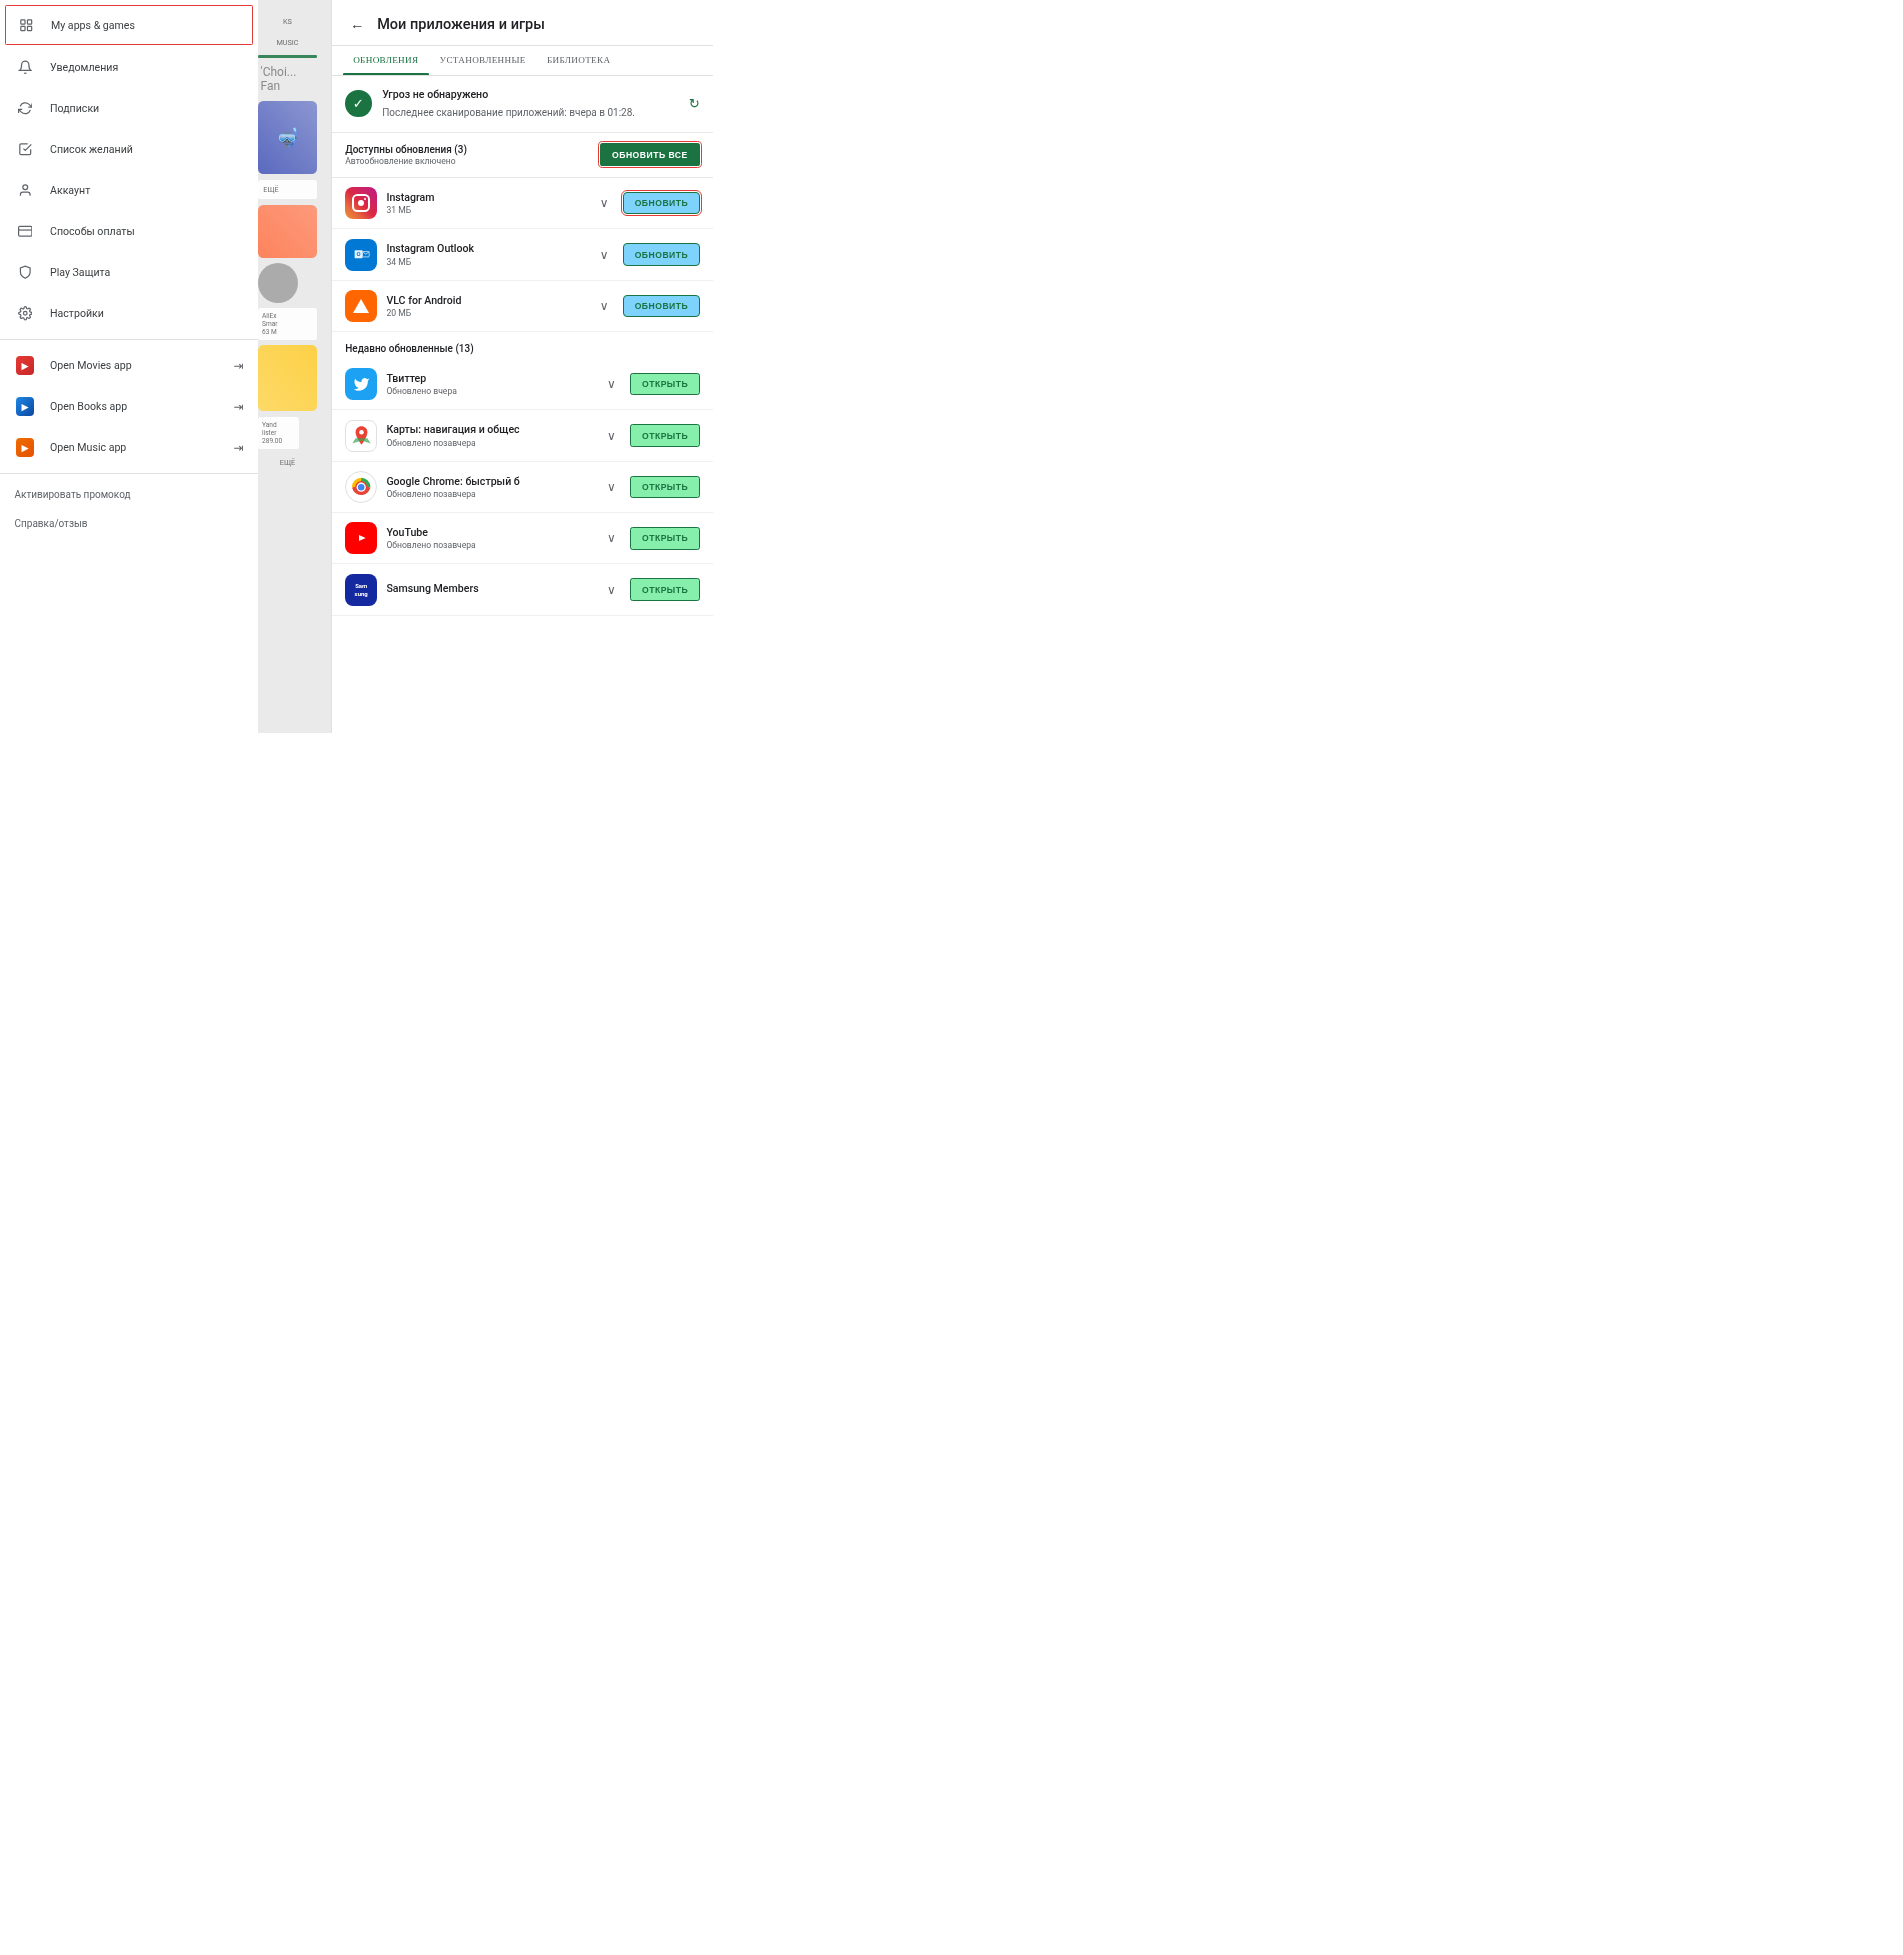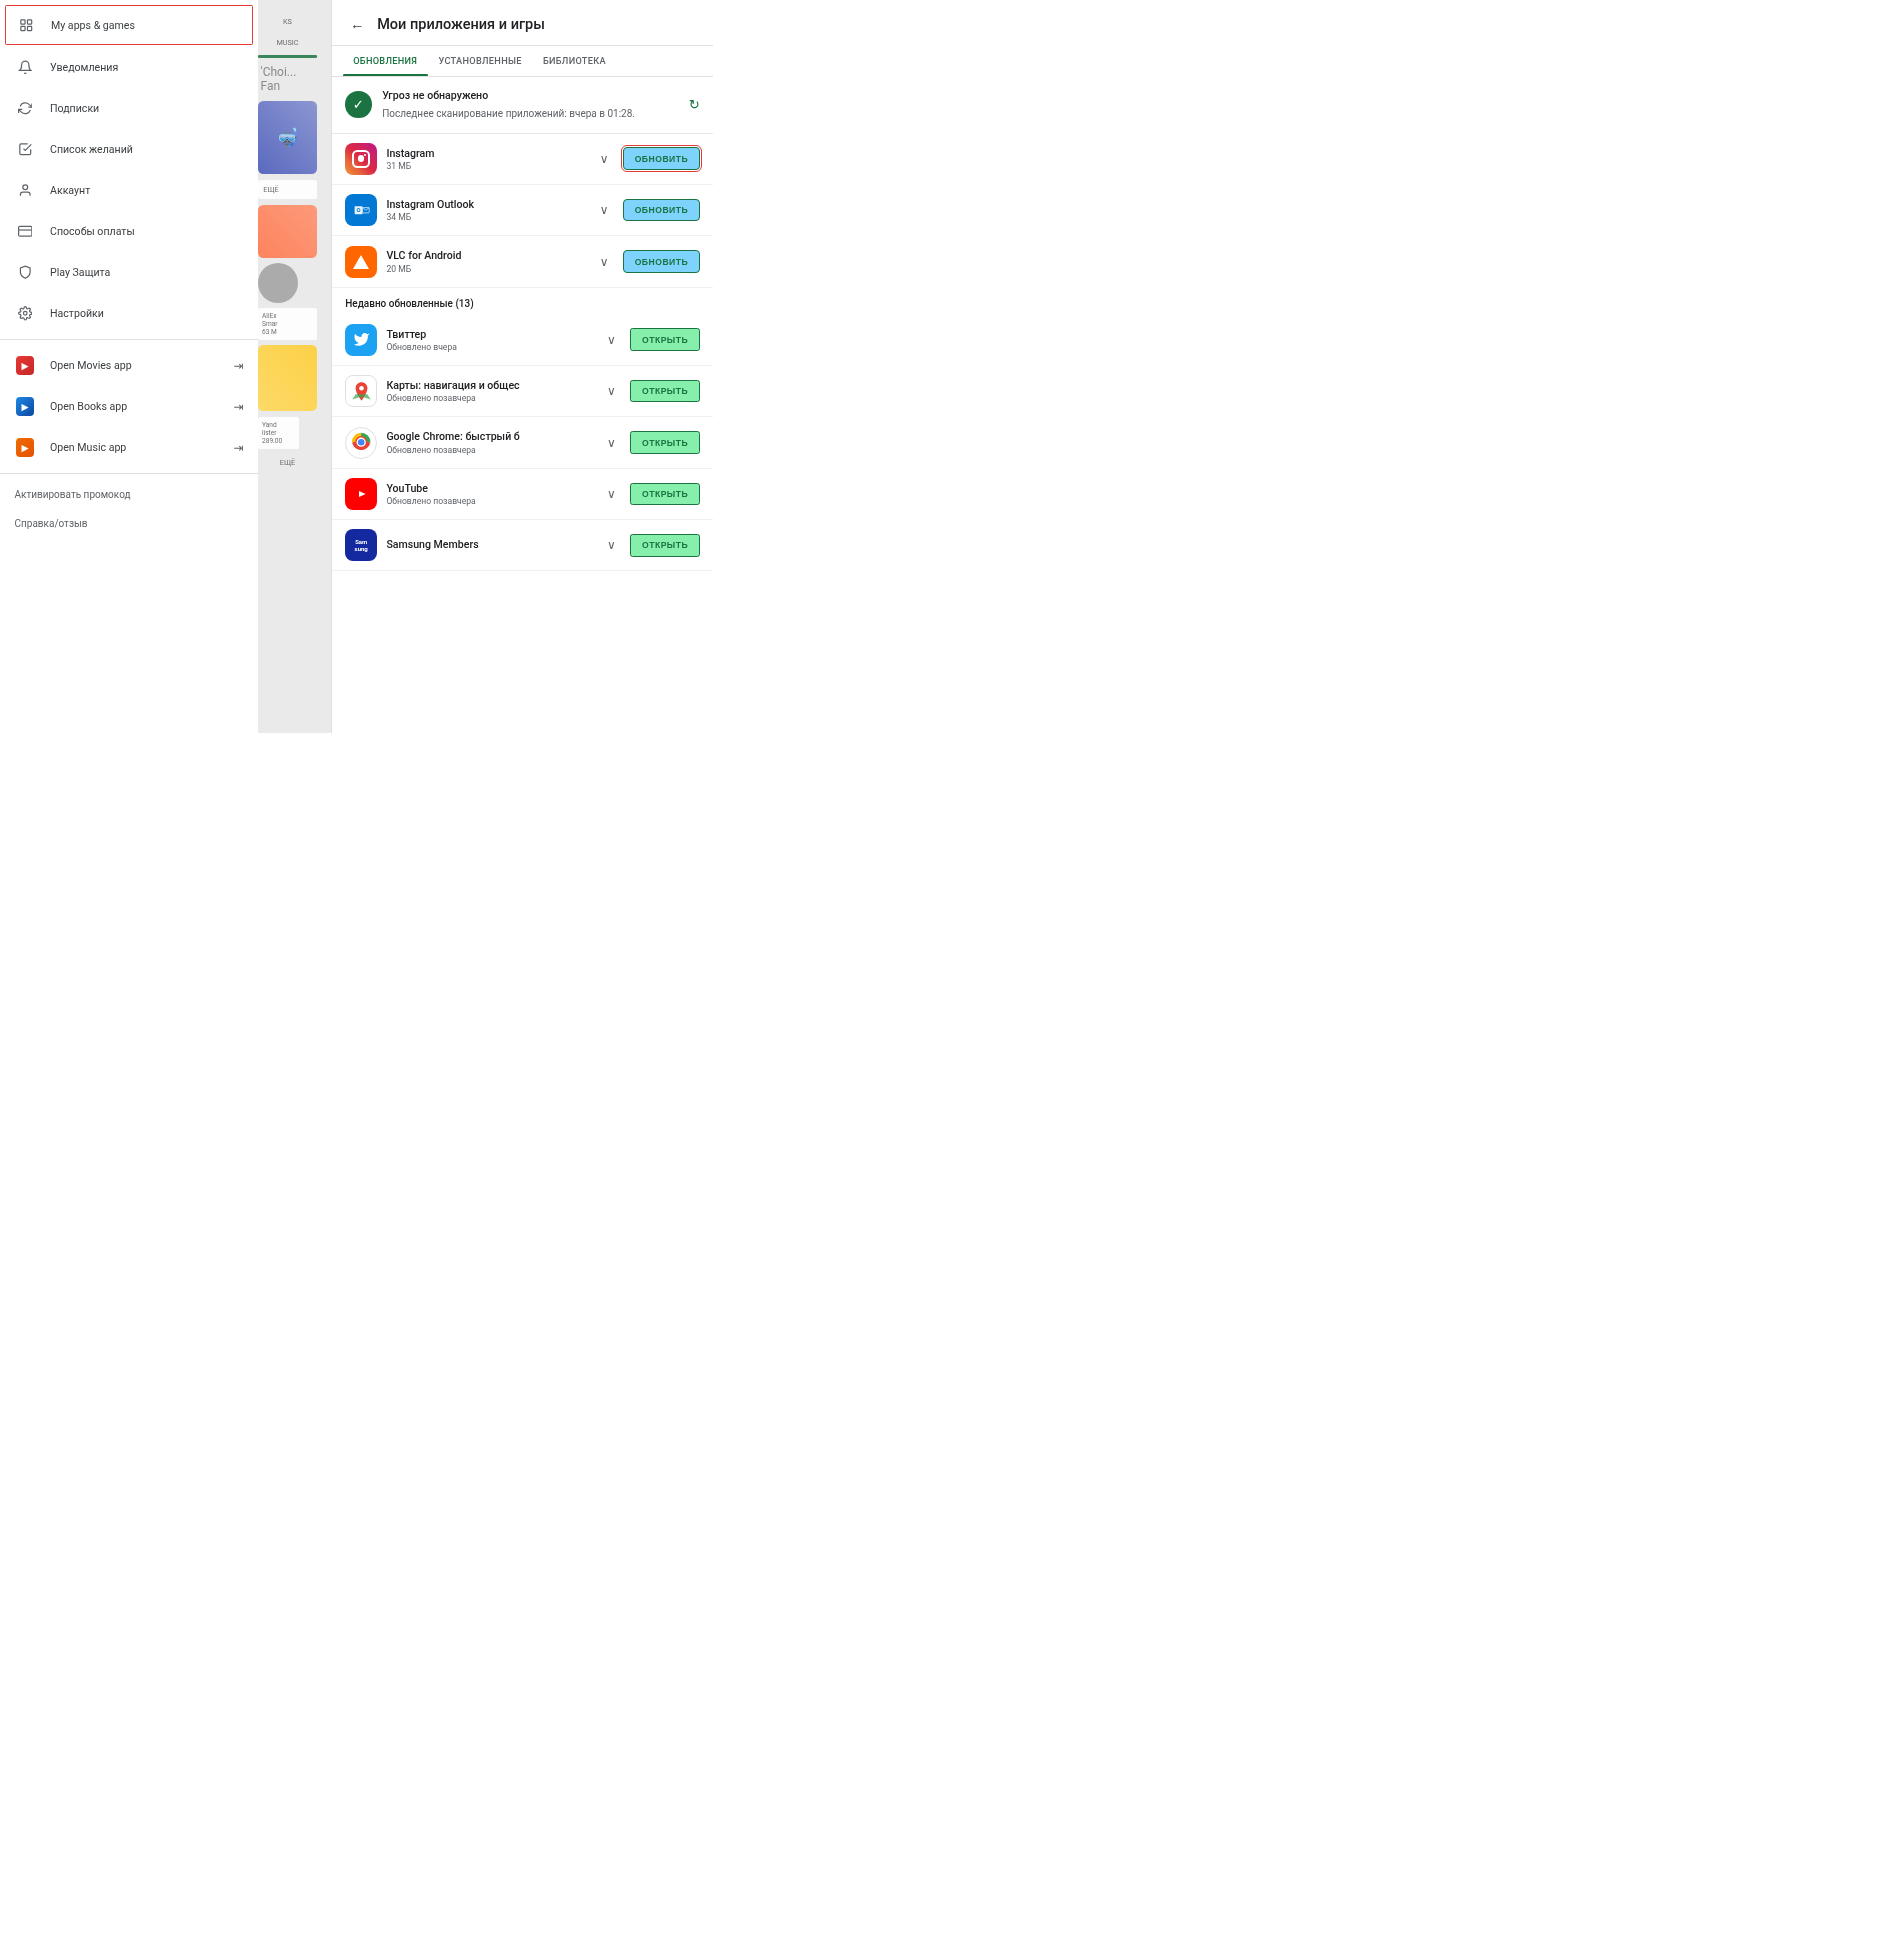--- a/index.html
+++ b/index.html
@@ -223,20 +223,21 @@
       padding: 0 10.6px;
     }
     .tab {
       padding: 9.2px 10.6px;
       font-size: 9.2px;
       font-weight: 500;
       color: #5f6368;
       cursor: pointer;
       position: relative;
       letter-spacing: 0.3px;
+      font-family: Liberation Serif, serif;
     }
     .tab.active {
       color: #1a7340;
     }
     .tab.active::after {
       content: '';
       position: absolute;
       bottom: -0.7px;
       left: 0; right: 0;
       height: 2px;
@@ -621,20 +622,27 @@
         <span class="security-check">✓</span>
       </div>
       <div class="security-text-block">
         <div class="security-title">Угроз не обнаружено</div>
         <div class="security-subtitle">Последнее сканирование приложений:
 вчера в 01:28.</div>
       </div>
       <div class="security-refresh">↻</div>
     </div>
 
+    <div class="update-all-bar">
+      <div class="update-all-text-block">
+        <div class="update-all-title">Доступны обновления (3)</div>
+        <div class="update-all-subtitle">Автообновление включено</div>
+      </div>
+      <button class="update-all-btn">ОБНОВИТЬ ВСЕ</button>
+    </div>
 
     <div class="app-item">
       <div class="app-icon-container instagram-icon">
         <div class="instagram-inner">
           <div class="instagram-dot"></div>
           <div class="instagram-top-dot"></div>
         </div>
       </div>
       <div class="app-info">
         <div class="app-name">Instagram</div>

